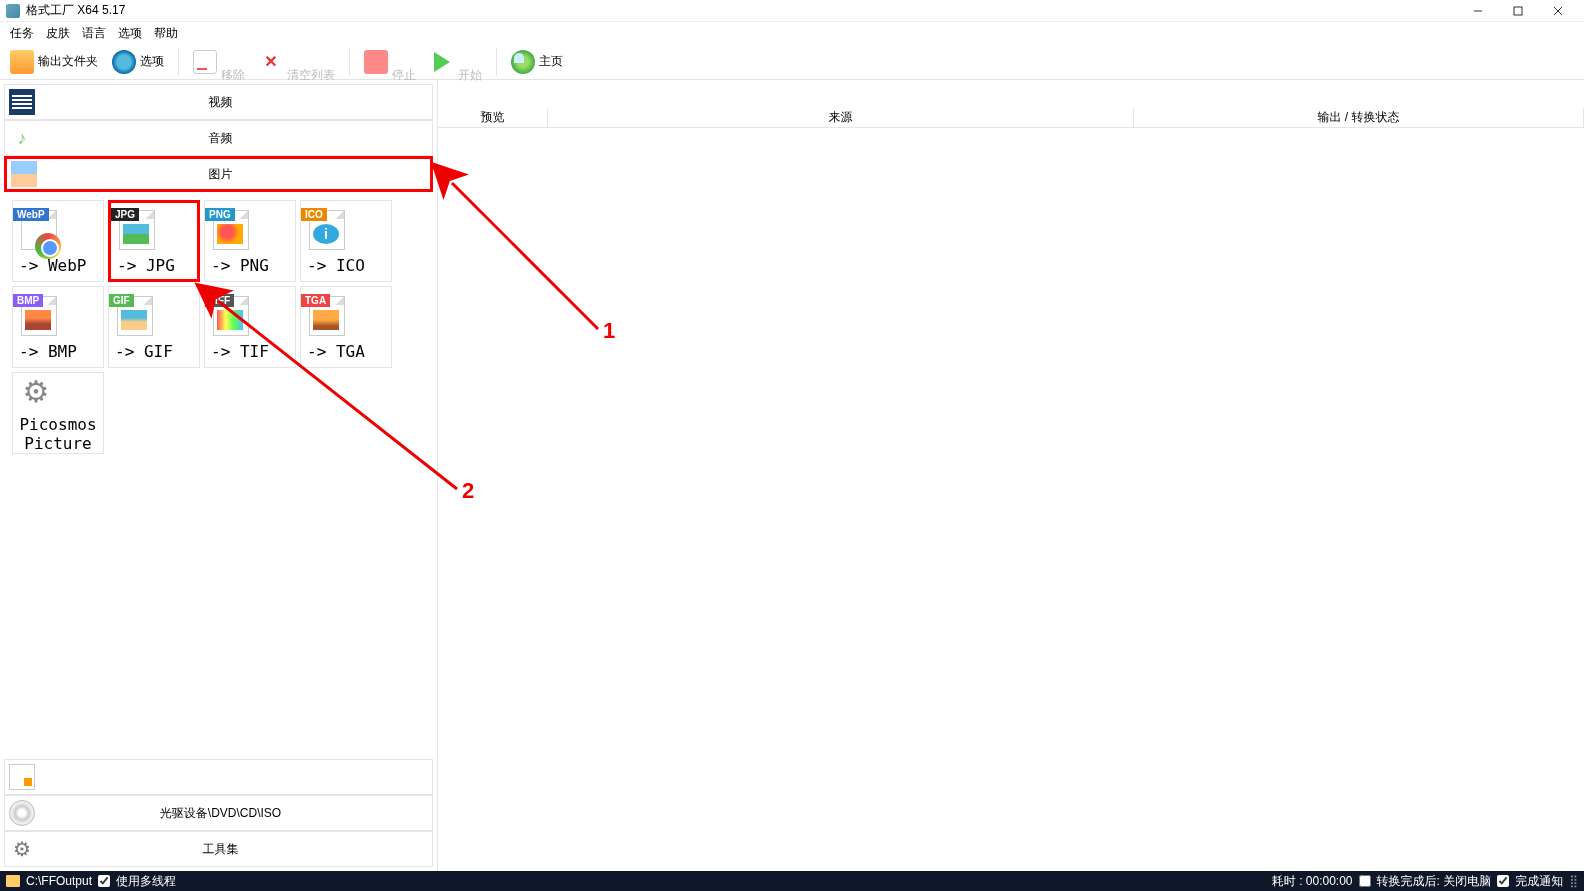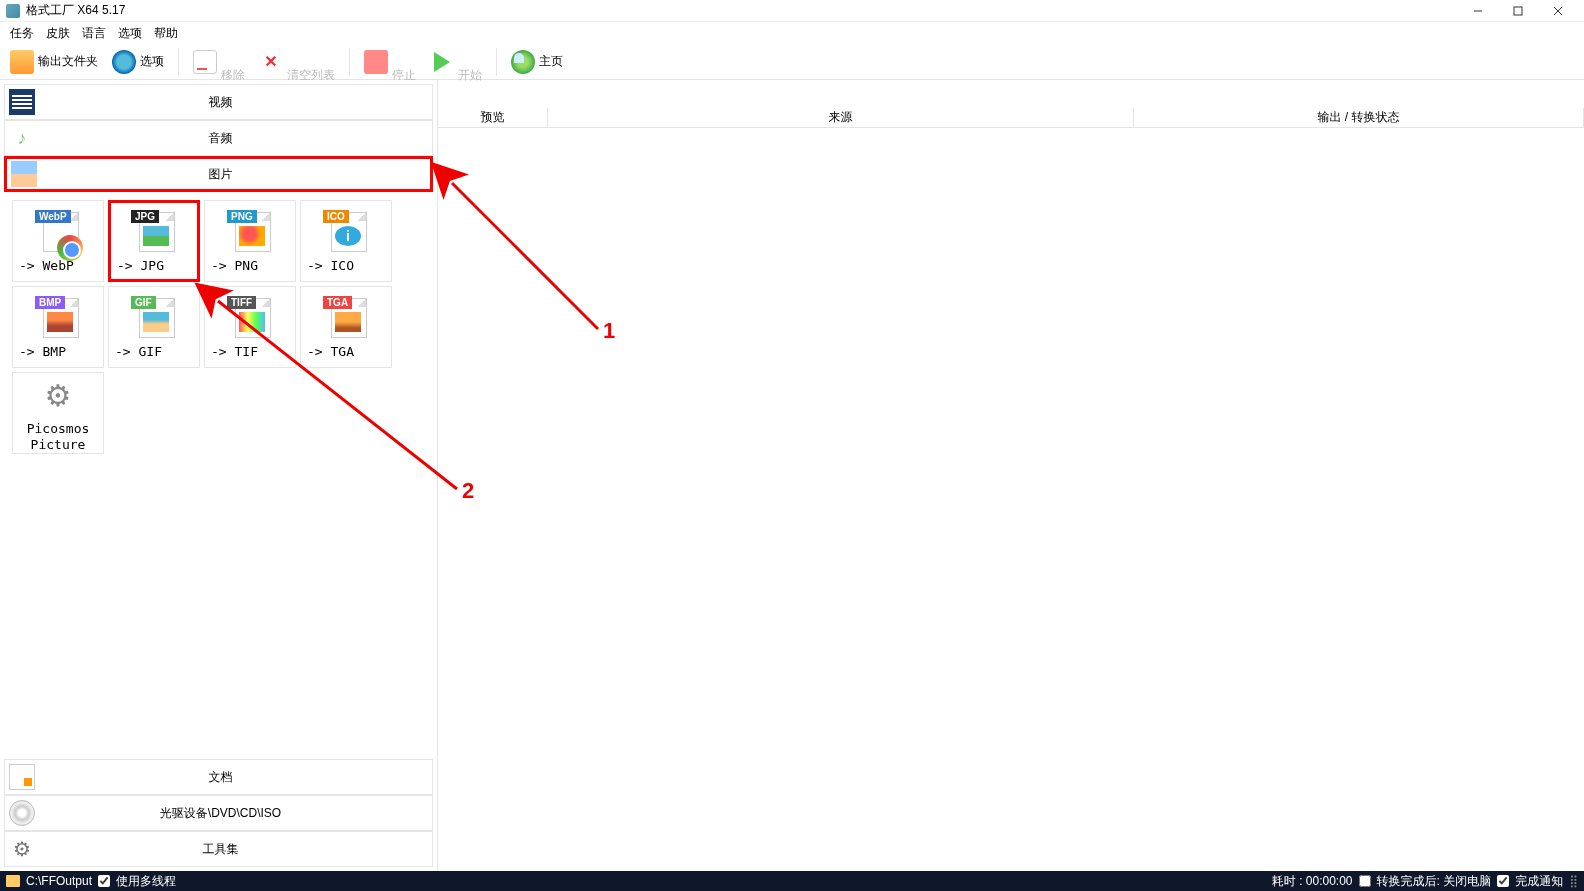--- a/index.html
+++ b/index.html
@@ -50,37 +50,37 @@
 .cat-icon.audio { position:relative;}
 .cat-icon.audio::before{content:"♪";color:#7c7;font-size:18px;}
 .cat-icon.image { background:linear-gradient(#9cf 50%,#fc9 50%);}
 .cat-icon.doc { background:#fff; border:1px solid #ccc; position:relative;}
 .cat-icon.doc::after{content:"";position:absolute;bottom:3px;right:2px;width:8px;height:8px;background:#f90;}
 .cat-icon.disc { background:radial-gradient(circle,#fff 20%,#ccc 40%,#eee 60%); border-radius:50%; border:1px solid #bbb;}
 .cat-icon.tool { position:relative;}
 .cat-icon.tool::before{content:"⚙";color:#777;font-size:20px;}
 
 .format-grid { flex:1; padding: 8px 0; display:grid; grid-template-columns: repeat(4, 92px); gap:4px; align-content:start; justify-content:start; padding-left:8px;}
-.fmt-tile { width:92px; height:82px; border:1px solid #e5e5e5; display:flex; flex-direction:column; align-items:center; justify-content:center; gap:4px; cursor:default;}
+.fmt-tile { width:92px; height:82px; border:1px solid #e5e5e5; display:flex; flex-direction:column; justify-content:center; gap:4px; cursor:default;}
 .fmt-tile.highlighted { border:3px solid #f00; }
 .fmt-icon { width:46px; height:44px; position:relative; display:flex;align-items:center;justify-content:center;}
 .fmt-badge { position:absolute; top:0; left:0; padding:1px 4px; color:#fff; font-size:10px; font-weight:bold; font-family:Arial;}
 .fmt-page { width:36px;height:40px;background:#fff;border:1px solid #ccc;position:absolute;top:2px;left:8px;}
 .fmt-page::after{content:"";position:absolute;top:0;right:0;width:8px;height:8px;background:linear-gradient(135deg,transparent 50%,#ddd 50%);}
 .fmt-img {position:absolute;top:16px;left:12px;width:26px;height:20px;}
 .bg-photo{background:linear-gradient(#5bd 50%,#5b5 50%);}
 .bg-flower{background:radial-gradient(circle at 40% 40%,#f55 30%,#fa0 60%);}
 .bg-info{background:#3ad;border-radius:50%;display:flex;align-items:center;justify-content:center;color:#fff;font-weight:bold;font-size:14px;}
 .bg-sunset{background:linear-gradient(#f84 40%,#a43 70%);}
 .bg-beach{background:linear-gradient(#5bd 40%,#fc8 60%);}
 .bg-rainbow{background:linear-gradient(to right,#f55,#ff5,#5f5,#5bf);}
 .bg-mountain{background:linear-gradient(#fa4 50%,#a52 80%);}
 .bg-chrome{background:conic-gradient(#e44,#fc4,#4b4,#e44);border-radius:50%;position:relative;width:26px;height:26px;}
 .bg-chrome::after{content:"";position:absolute;top:6px;left:6px;width:14px;height:14px;background:#59f;border-radius:50%;border:2px solid #fff;}
-.fmt-tile .fmt-label { font-family:"NSimSun","SimSun",monospace; font-size:13px; align-self:flex-start; padding-left:6px;}
+.fmt-tile .fmt-label { font-family:"NSimSun","SimSun",monospace; font-size:16px; align-self:flex-start; padding-left:6px;}
 .fmt-tile.pico .fmt-label { align-self:center; text-align:center; padding:0;}
 .gear-icon{font-size:30px;color:#888;position:relative;}
 
 
 .table-header { height:20px; display:flex; border-bottom:1px solid #e5e5e5; }
 .th { border-right:1px solid #e5e5e5; display:flex;align-items:center;justify-content:center; background:#fff;}
 .th1{width:110px;} .th2{flex:1;} .th3{width:450px;}
 .table-body { flex:1; background:#fff;}
 
 
@@ -249,21 +249,20 @@
         <div class="fmt-icon">
             <span class="gear-icon">⚙</span>
           </div>
         <div class="fmt-label" style="white-space:pre-line;line-height:1.2">Picosmos
 Picture</div>
       </div>
     </div>
 
     <div class="cat-tab">
       <div class="cat-icon doc"></div>
-      <div class="cat-label">文档</div>
     </div>
     <div class="cat-tab">
       <div class="cat-icon disc"></div>
       <div class="cat-label">光驱设备\DVD\CD\ISO</div>
     </div>
     <div class="cat-tab">
       <div class="cat-icon tool"></div>
       <div class="cat-label">工具集</div>
     </div>
   </div>

